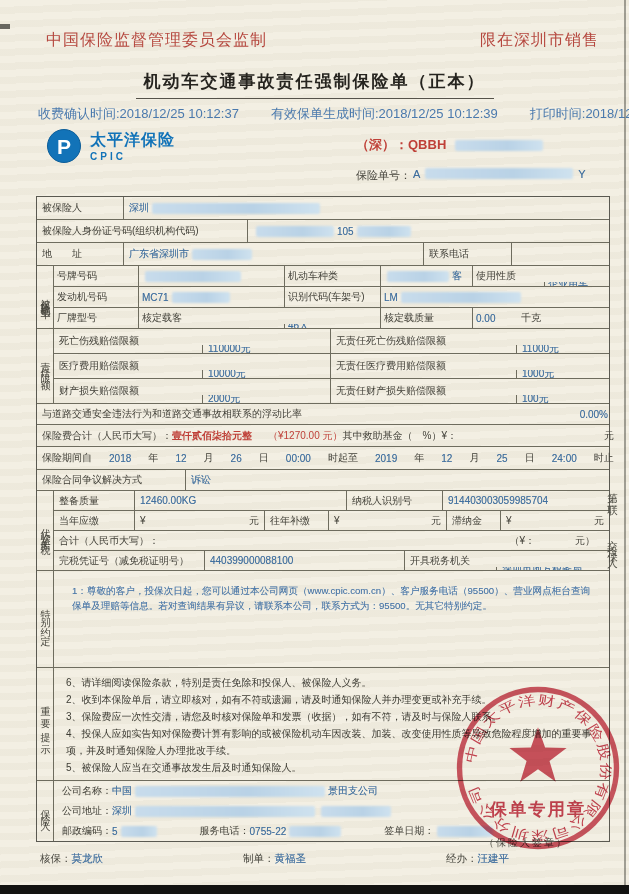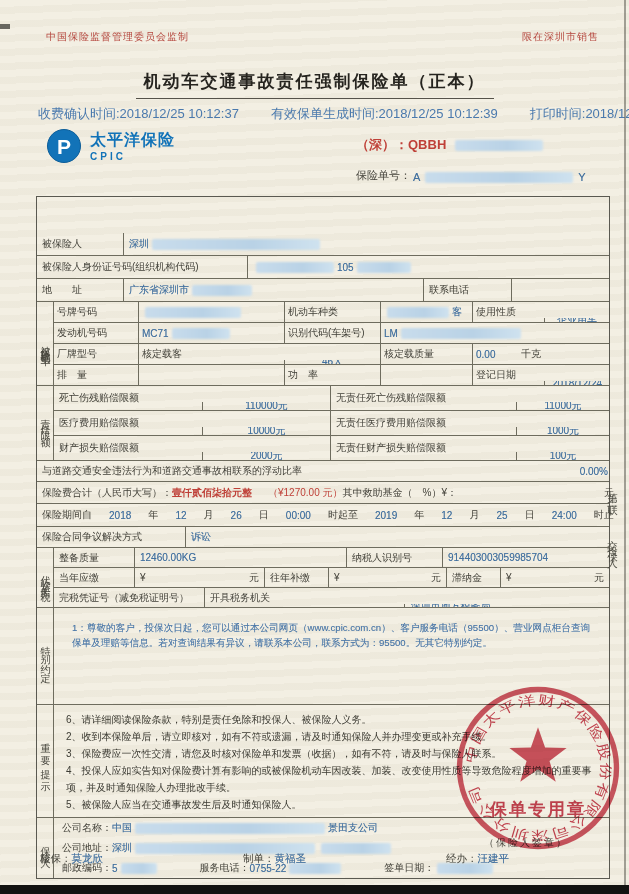--- a/index.html
+++ b/index.html
@@ -13,51 +13,51 @@
   .page::before{
     content:"";position:absolute;inset:0;pointer-events:none;
     background:repeating-linear-gradient(178deg,rgba(255,255,255,.07) 0 7px,rgba(120,110,90,.035) 7px 14px);
   }
   
   .mark-tl{position:absolute;left:0;top:24px;width:10px;height:5px;background:#2e2e2a;opacity:.7;}
   .edge-r{position:absolute;right:3px;top:0;height:100%;width:2px;background:rgba(60,60,50,.45);}
   .strip{position:absolute;left:0;right:0;bottom:0;height:9px;background:#131311;}
 
   .notes{position:absolute;top:30px;left:46px;right:30px;display:flex;justify-content:space-between;
-    font-size:10px;color:#b5473e;letter-spacing:1px;}
+    font-size:16px;color:#b5473e;letter-spacing:1px;}
   .title{position:absolute;top:70px;left:0;right:0;text-align:center;}
   .title span{display:inline-block;font-size:17px;font-weight:700;letter-spacing:2px;color:#26241f;
     border-bottom:1.2px solid #55524a;padding:0 8px 5px;}
   .times{position:absolute;top:105px;left:38px;right:0;display:flex;gap:32px;font-size:13px;
     color:#4a79ad;white-space:nowrap;overflow:hidden;}
 
   .brand{position:absolute;left:46px;top:128px;display:flex;gap:8px;align-items:center;}
   .brand-cn{font-size:16px;font-weight:700;color:#1273b8;letter-spacing:1px;text-align:center;}
   .brand-en{font-size:10px;font-weight:700;color:#1273b8;letter-spacing:3px;}
   .batch{position:absolute;left:356px;top:136px;font-size:13px;display:flex;align-items:center;gap:6px;}
-  .policyno{position:absolute;left:356px;top:168px;font-size:11px;display:flex;align-items:flex-end;gap:2px;}
+  .policyno{position:absolute;left:356px;top:168px;font-size:11px;display:flex;align-items:flex-start;gap:2px;}
 
   .v{color:#41709f;text-shadow:0 0 .6px rgba(65,112,159,.55);}
   .r{color:#bf4038;}
   .b{font-weight:700;}
   .rd{display:inline-block;height:11px;border-radius:2px;margin:0 3px;vertical-align:-2px;
     background:linear-gradient(90deg,#c8dcec,#b9d2e6 60%,#cfe2ef);filter:blur(1.2px);}
 
   .table{position:absolute;left:36px;top:196px;width:572px;border:1.6px solid #5a5951;font-size:10px;}
   .table>:first-child{border-top:none;}
   .tr{display:grid;border-top:1px solid #6e6c5e;align-items:stretch;}
   .sec{display:flex;border-top:1px solid #6e6c5e;}
   .sec .rows{flex:1;min-width:0;overflow:hidden;}
   .sec .rows .tr:first-child{border-top:none;}
   .c{border-left:1px solid #6e6c5e;padding:0 5px;display:flex;align-items:center;overflow:hidden;white-space:nowrap;}
   .c:first-child{border-left:none;}
-  .cc{justify-content:center;margin-top:16px;}
+  .cc{margin-top:16px;}
   .between{justify-content:space-between;}
   .h19{height:19px}.h20{height:20px}.h21{height:21px}.h22{height:22px}.h24{height:24px}
-  .g-insured{grid-template-columns:86px 1fr;margin-top:36px;}
+  .g-insured{grid-template-columns:86px 1fr;}
   .g-id{grid-template-columns:210px 1fr;}
   .g-addr{grid-template-columns:86px 300px 88px 1fr;}
   .g-veh{grid-template-columns:84px 146px 96px 92px 72px 1fr;}
   .g-veh .c{padding:0 3px;}
   .g-lim{grid-template-columns:148px 128px 186px 1fr;}
   .g-disp{grid-template-columns:148px 1fr;}
   .g-full{grid-template-columns:1fr;}
   .g-tax1{grid-template-columns:80px 212px 96px 1fr;}
   .g-tax2{grid-template-columns:80px 130px 64px 118px 54px 1fr;}
   .g-tax4{grid-template-columns:150px 200px 92px 1fr;}
@@ -194,30 +194,20 @@
           <div class="c">厂牌型号</div>
           <div class="c">核定载客</div>
           <div class="c cc">
               <span class="v">46人</span>
             </div>
           <div class="c">核定载质量</div>
           <div class="c between">
             <span class="v">0.00</span>
             <span>千克</span>
           </div>
-        </div>
-        <div class="tr g-veh h20">
-          <div class="c">排　量</div>
-          <div class="c"></div>
-          <div class="c">功　率</div>
-          <div class="c"></div>
-          <div class="c">登记日期</div>
-          <div class="c cc">
-              <span class="v">2018/12/24</span>
-            </div>
         </div>
       </div>
     </div>
 
     <div class="sec">
       <div class="vl ls6">责任限额</div>
       <div class="rows">
         <div class="tr g-lim h24">
           <div class="c">死亡伤残赔偿限额</div>
           <div class="c cc">
@@ -321,22 +311,31 @@
           <div class="c between">
             <span>¥</span>
             <span>元</span>
           </div>
           <div class="c">滞纳金</div>
           <div class="c between">
             <span>¥</span>
             <span>元</span>
           </div>
         </div>
+        <div class="tr g-full h19">
+          <div class="c between" style="padding-right:14px">
+            <span>合计（人民币大写）：</span>
+            <span>（¥：　　　　元）</span>
+          </div>
+        </div>
         <div class="tr g-tax4 h19">
           <div class="c">完税凭证号（减免税证明号）</div>
+          <div class="c">
+              <span class="v">440399000088100</span>
+            </div>
           <div class="c">开具税务机关</div>
           <div class="c cc">
               <span class="v">深圳市地方税务局</span>
             </div>
         </div>
       </div>
     </div>
 
     <div class="sec" style="height:96px">
       <div class="vl ls8">特别约定</div>

